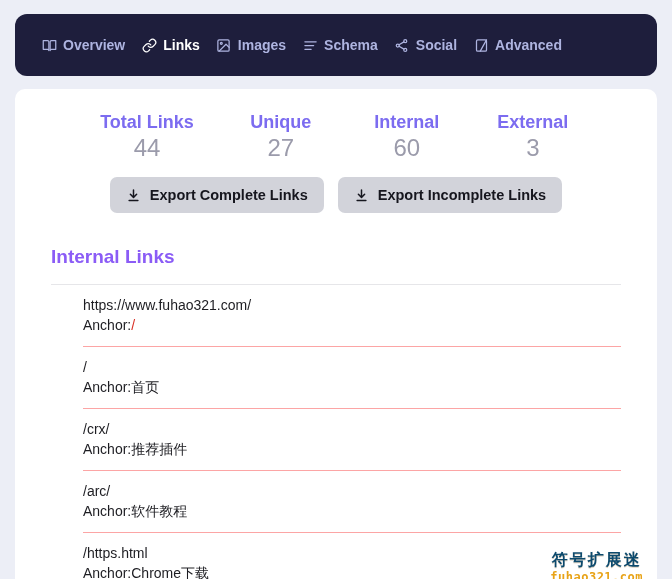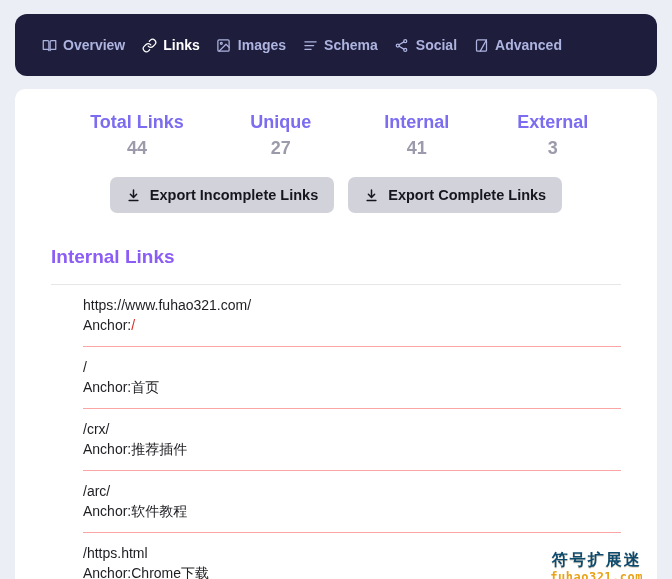--- a/index.html
+++ b/index.html
@@ -66,32 +66,32 @@
     overflow: hidden;
   }
 
   
   .stats {
     display: flex;
     justify-content: center;
     gap: 48px;
     padding: 4px 0 0 0;
   }
-  .stat { text-align: center; min-width: 78px; margin-left: 10px; }
+  .stat { text-align: center; min-width: 78px; }
   .stat-label {
     color: #7c6cf0;
     font-size: 18px;
     font-weight: bold;
     line-height: 26px;
     white-space: nowrap;
   }
   .stat-value {
     color: #9b9bab;
-    font-size: 18px;
-    font-weight: bold;
+    font-size: 24px;
+    font-weight: normal;
     line-height: 26px;
   }
 
   
   .btn-row {
     display: flex;
     justify-content: center;
     gap: 14px;
     margin-top: 16px;
   }
@@ -245,49 +245,49 @@
       <div class="stat">
         <div class="stat-label">Total Links</div>
         <div class="stat-value">44</div>
       </div>
       <div class="stat">
         <div class="stat-label">Unique</div>
         <div class="stat-value">27</div>
       </div>
       <div class="stat">
         <div class="stat-label">Internal</div>
-        <div class="stat-value">41</div>
+        <div class="stat-value">60</div>
       </div>
       <div class="stat">
         <div class="stat-label">External</div>
         <div class="stat-value">3</div>
       </div>
     </div>
 
     <div class="btn-row">
+      <button class="btn">
+        <span>
+          <svg width="15" height="15" viewBox="0 0 24 24" fill="none" stroke="currentColor" stroke-width="2.4" stroke-linecap="round" stroke-linejoin="round">
+            <line x1="12" y1="3" x2="12" y2="14"></line>
+            <polyline points="7 10 12 15 17 10"></polyline>
+            <line x1="5" y1="20" x2="19" y2="20"></line>
+          </svg>
+        </span>
+        <span>Export Complete Links</span>
+      </button>
       <button class="btn">
         <span>
           <svg width="15" height="15" viewBox="0 0 24 24" fill="none" stroke="currentColor" stroke-width="2.4" stroke-linecap="round" stroke-linejoin="round">
             <line x1="12" y1="3" x2="12" y2="14"></line>
             <polyline points="7 10 12 15 17 10"></polyline>
             <line x1="5" y1="20" x2="19" y2="20"></line>
           </svg>
         </span>
         <span>Export Incomplete Links</span>
       </button>
-      <button class="btn">
-        <span>
-          <svg width="15" height="15" viewBox="0 0 24 24" fill="none" stroke="currentColor" stroke-width="2.4" stroke-linecap="round" stroke-linejoin="round">
-            <line x1="12" y1="3" x2="12" y2="14"></line>
-            <polyline points="7 10 12 15 17 10"></polyline>
-            <line x1="5" y1="20" x2="19" y2="20"></line>
-          </svg>
-        </span>
-        <span>Export Complete Links</span>
-      </button>
     </div>
 
     <div class="section-title">Internal Links</div>
 
     <div class="link-list">
 
       <div class="link-item">
         <span class="link-url">https://www.fuhao321.com/</span>
         <span class="link-anchor"><span>Anchor:</span><span class="anchor-red">/</span></span>
       </div>

